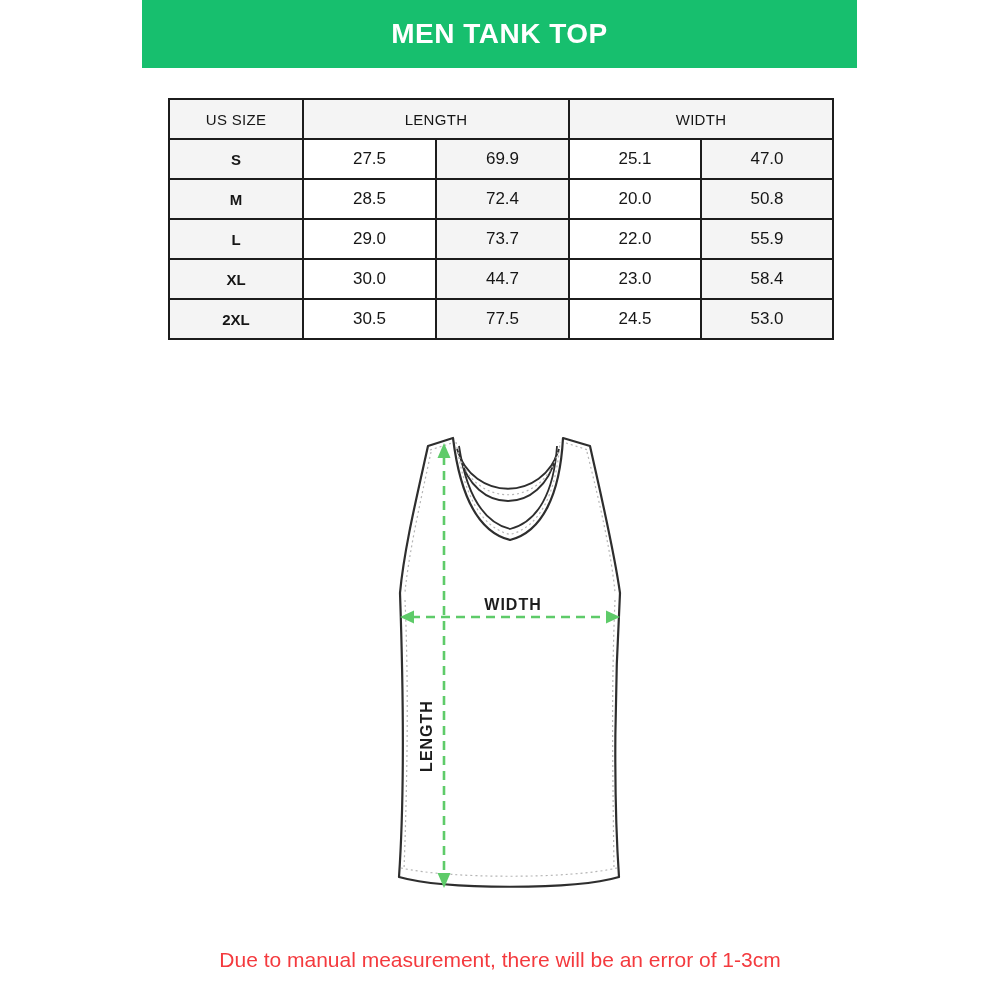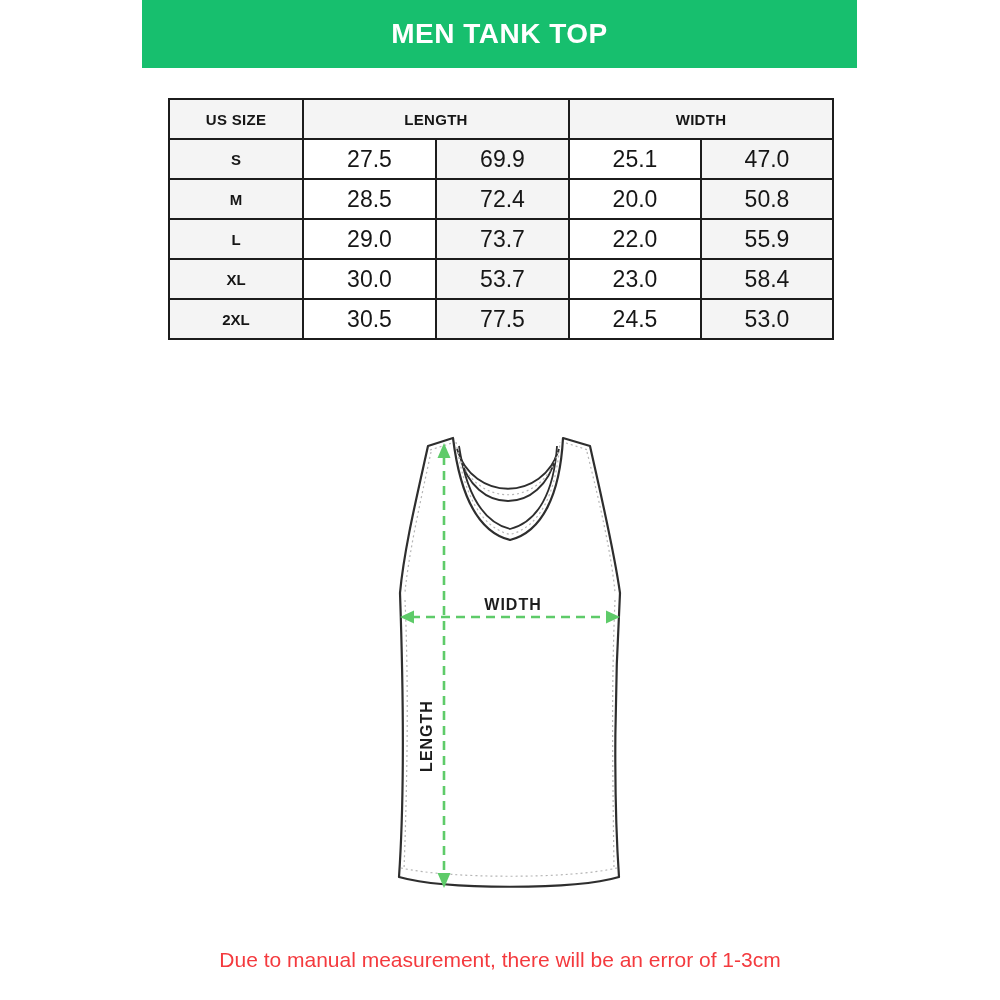--- a/index.html
+++ b/index.html
@@ -40,25 +40,25 @@
     width: 664px;
     border-collapse: collapse;
     table-layout: fixed;
   }
   table.size-chart td {
     border: 2px solid #1c1c1c;
     height: 40px;
     text-align: center;
     vertical-align: middle;
     color: #161616;
-    font-size: 23px;
+    font-size: 17px;
     background: #ffffff;
   }
   table.size-chart td.hdr {
-    font-weight: bold;
+    font-weight: normal;
     font-size: 15px;
     letter-spacing: 0.3px;
   }
   table.size-chart td.gray { background: #f4f4f4; }
   table.size-chart td.sizecol { font-weight: bold; font-size: 15px; }
 
   
   .diagram {
     position: absolute;
     left: 380px; top: 420px;
@@ -125,21 +125,21 @@
         <tr>
           <td class="sizecol gray">L</td>
           <td>29.0</td>
           <td class="gray">73.7</td>
           <td>22.0</td>
           <td class="gray">55.9</td>
         </tr>
         <tr>
           <td class="sizecol gray">XL</td>
           <td>30.0</td>
-          <td class="gray">53.7</td>
+          <td class="gray">44.7</td>
           <td>23.0</td>
           <td class="gray">58.4</td>
         </tr>
         <tr>
           <td class="sizecol gray">2XL</td>
           <td>30.5</td>
           <td class="gray">77.5</td>
           <td>24.5</td>
           <td class="gray">53.0</td>
         </tr>

